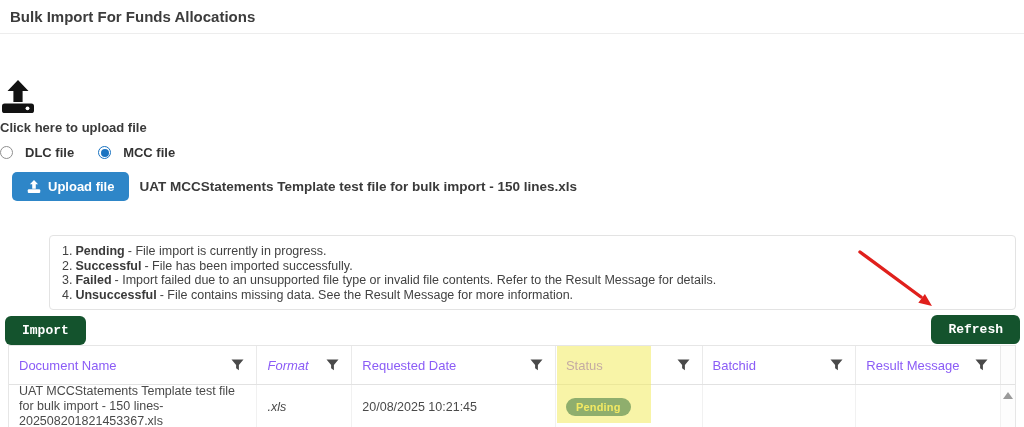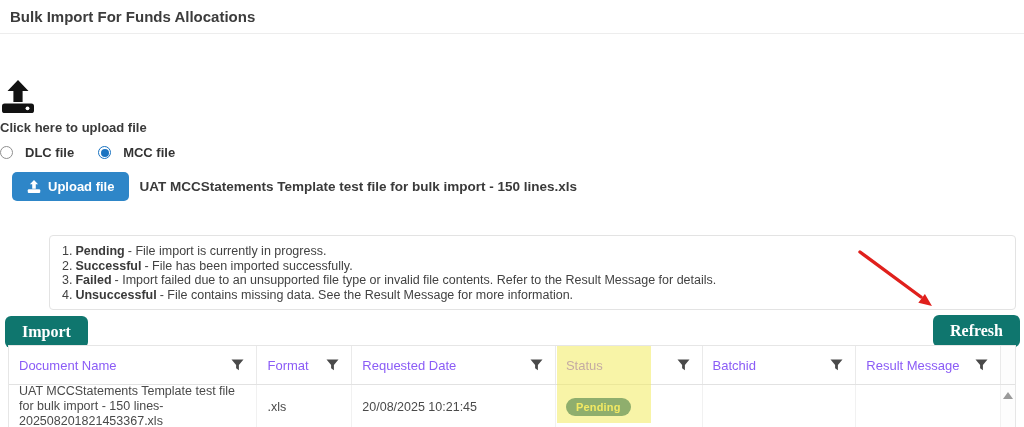--- a/index.html
+++ b/index.html
@@ -29,38 +29,38 @@
   
   .legend-box{position:absolute;left:8px;right:8px;top:235px;height:75px;box-sizing:border-box;
     border:1px solid #e3e3e3;border-radius:4px;background:#fff;padding:8px 12px;
     font-size:12.5px;color:#424242;margin-left:41px;}
   .legend-item{line-height:14.5px;white-space:nowrap;}
   .legend-item .num{margin-right:3px;}
   .legend-item b{color:#3a3a3a;}
   .legend-item .desc{margin-left:3px;}
 
   
-  .btn-pink{position:absolute;background:#0f766e;color:#fff;border:none;border-radius:6px;
-    padding:7px 17px;font-family:Liberation Serif, serif;font-size:16px;font-weight:bold;cursor:pointer;}
+  .btn-pink{position:absolute;background:#14532d;color:#fff;border:none;border-radius:6px;
+    padding:7px 17px;font-family:Liberation Mono, monospace;font-size:13px;font-weight:bold;cursor:pointer;}
   .btn-import{left:5px;top:316px;}
   .btn-refresh{right:4px;top:315px;}
 
   
   .grid{position:absolute;left:8px;top:345px;width:1008px;box-sizing:border-box;
     border:1px solid #e6e6e6;border-bottom:none;background:#fff;}
   .grid-header{display:flex;height:39px;color:#8b5cf6;border-bottom:1px solid #e2e2e2;box-sizing:border-box;}
   .hcell{display:flex;align-items:center;justify-content:space-between;padding:0 10px;
     box-sizing:border-box;border-right:1px solid #eaeaea;cursor:pointer;}
   .filter-btn{line-height:0;padding:2px;cursor:pointer;}
   .grid-row{display:flex;height:43px;box-sizing:border-box;}
   .bcell{padding:5px 10px;box-sizing:border-box;border-right:1px solid #f1f1f1;
     font-size:12.5px;color:#4a4a4a;display:flex;flex-direction:column;justify-content:center;}
   .doc-cell{line-height:15px;}
   .c1{width:249px;}
-  .c2{width:95px;}
+  .c2{width:95px;font-style:italic;}
   .c3{width:204px;}
   .c4{width:147px;}
   .c5{width:154px;}
   .c6{width:145px;}
   .scroll-col{width:14px;display:flex;flex-direction:column;align-items:center;box-sizing:border-box;background:#fdfdfd;}
   .scroll-up{width:0;height:0;border-left:5px solid transparent;border-right:5px solid transparent;
     border-bottom:7px solid #9a9a9a;margin-top:7px;cursor:pointer;}
   .badge{display:inline-block;align-self:flex-start;background:#17657e;color:#f2e768;
     font-weight:bold;font-size:11px;padding:3px 10px;border-radius:10px;letter-spacing:0.2px;}
 

